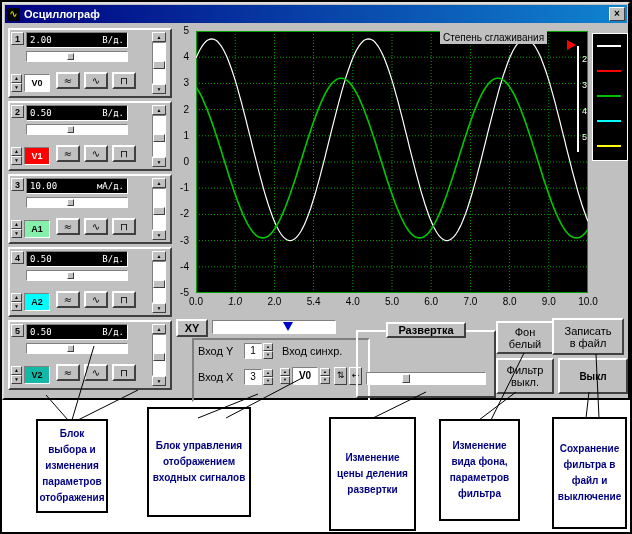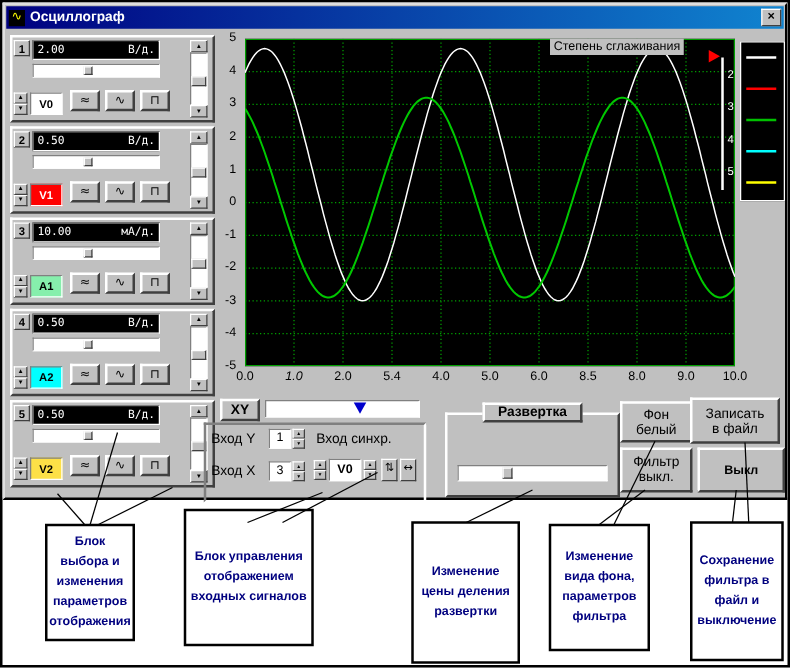--- a/index.html
+++ b/index.html
@@ -65,21 +65,21 @@
           border:1px solid #fff;box-sizing:border-box;}
   
   .btn{position:absolute;background:#c0c0c0;border:2px solid;border-color:#fff #404040 #404040 #fff;
        font-size:11px;text-align:center;box-sizing:border-box;white-space:pre-line;
        font-family:"Liberation Sans",sans-serif;padding:0;display:flex;align-items:center;justify-content:center;}
   #xy-btn{left:172px;top:315px;width:32px;height:18px;font-weight:bold;}
   .top-slider{position:absolute;left:208px;top:316px;width:124px;height:14px;background:#fff;
               border:1px solid;border-color:#808080 #fff #fff #808080;box-sizing:border-box;}
   .top-slider .pointer{position:absolute;left:70px;top:1px;width:0;height:0;border-left:5px solid transparent;
               border-right:5px solid transparent;border-top:9px solid #0000cc;}
-  .input-group{position:absolute;left:159px;top:334px;width:178px;height:64px;border:2px solid;
+  .input-group{position:absolute;left:188px;top:334px;width:178px;height:64px;border:2px solid;
                border-color:#808080 #fff #fff #808080;box-sizing:border-box;}
   .ig-label{position:absolute;font-size:11px;}
   .val-box{position:absolute;width:18px;height:16px;background:#fff;border:1px solid;
            border-color:#808080 #fff #fff #808080;box-sizing:border-box;text-align:center;
            font-size:10px;line-height:13px;}
   .sync-box{position:absolute;width:26px;height:18px;background:#fff;border:1px solid;
             border-color:#808080 #fff #fff #808080;box-sizing:border-box;text-align:center;
             font-size:10px;line-height:15px;font-weight:bold;}
   .mini-spin{position:absolute;width:10px;height:16px;display:flex;flex-direction:column;}
   .mini-spin span{flex:1;background:#c0c0c0;border:1px solid;border-color:#fff #404040 #404040 #fff;
@@ -236,21 +236,21 @@
         <div class="vs-btn">▲</div>
         <div class="vs-track">
             <div class="vs-thumb"></div>
           </div>
         <div class="vs-btn">▼</div>
       </div>
       <div class="ch-spin">
         <span>▲</span>
         <span>▼</span>
       </div>
-      <div class="ch-source" style="background: #fde047; color: rgb(0, 0, 0);">V2</div>
+      <div class="ch-source" style="background: #14b8a6; color: rgb(0, 0, 0);">V2</div>
       <button class="cpl c1">≈</button>
       <button class="cpl c2">∿</button>
       <button class="cpl c3">⊓</button>
     </div>
 
     <div class="ylabels">
         <div style="top: -6px;">5</div>
         <div style="top: 20.2px;">4</div>
         <div style="top: 46.4px;">3</div>
         <div style="top: 72.6px;">2</div>
@@ -291,21 +291,21 @@
         </svg>
     </div>
     <div class="xlabels">
         <div style="left: -14px;">0.0</div>
         <div style="left: 25.2px; font-style: italic;">1.0</div>
         <div style="left: 64.4px;">2.0</div>
         <div style="left: 103.6px;">5.4</div>
         <div style="left: 142.8px;">4.0</div>
         <div style="left: 182px;">5.0</div>
         <div style="left: 221.2px;">6.0</div>
-        <div style="left: 260.4px;">8.5</div>
+        <div style="left: 260.4px;">7.0</div>
         <div style="left: 299.6px;">8.0</div>
         <div style="left: 338.8px;">9.0</div>
         <div style="left: 378px;">10.0</div>
       </div>
     <div class="smooth-label">Степень сглаживания</div>
     <div class="smooth-thumb"></div>
     <div class="smooth-track"></div>
     <div class="smooth-scale">
         <div style="top: 0px;">2</div>
         <div style="top: 26px;">3</div>

